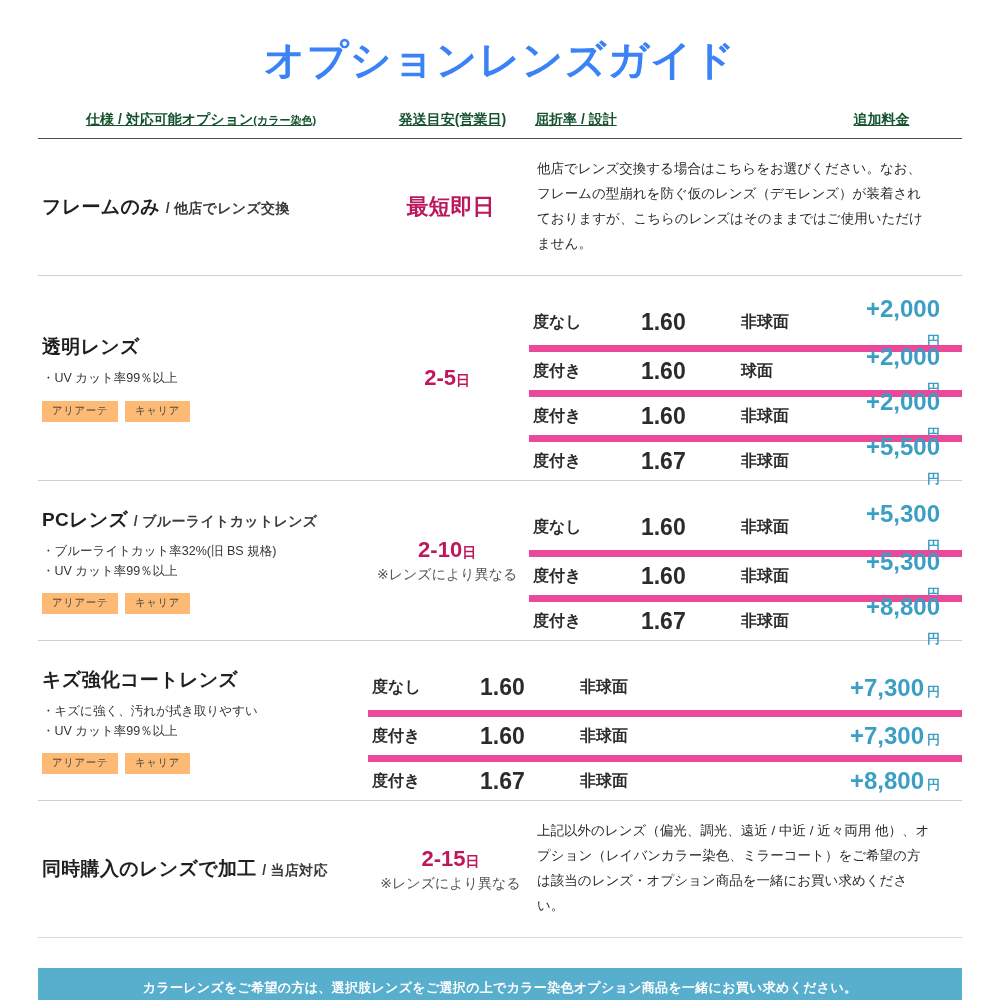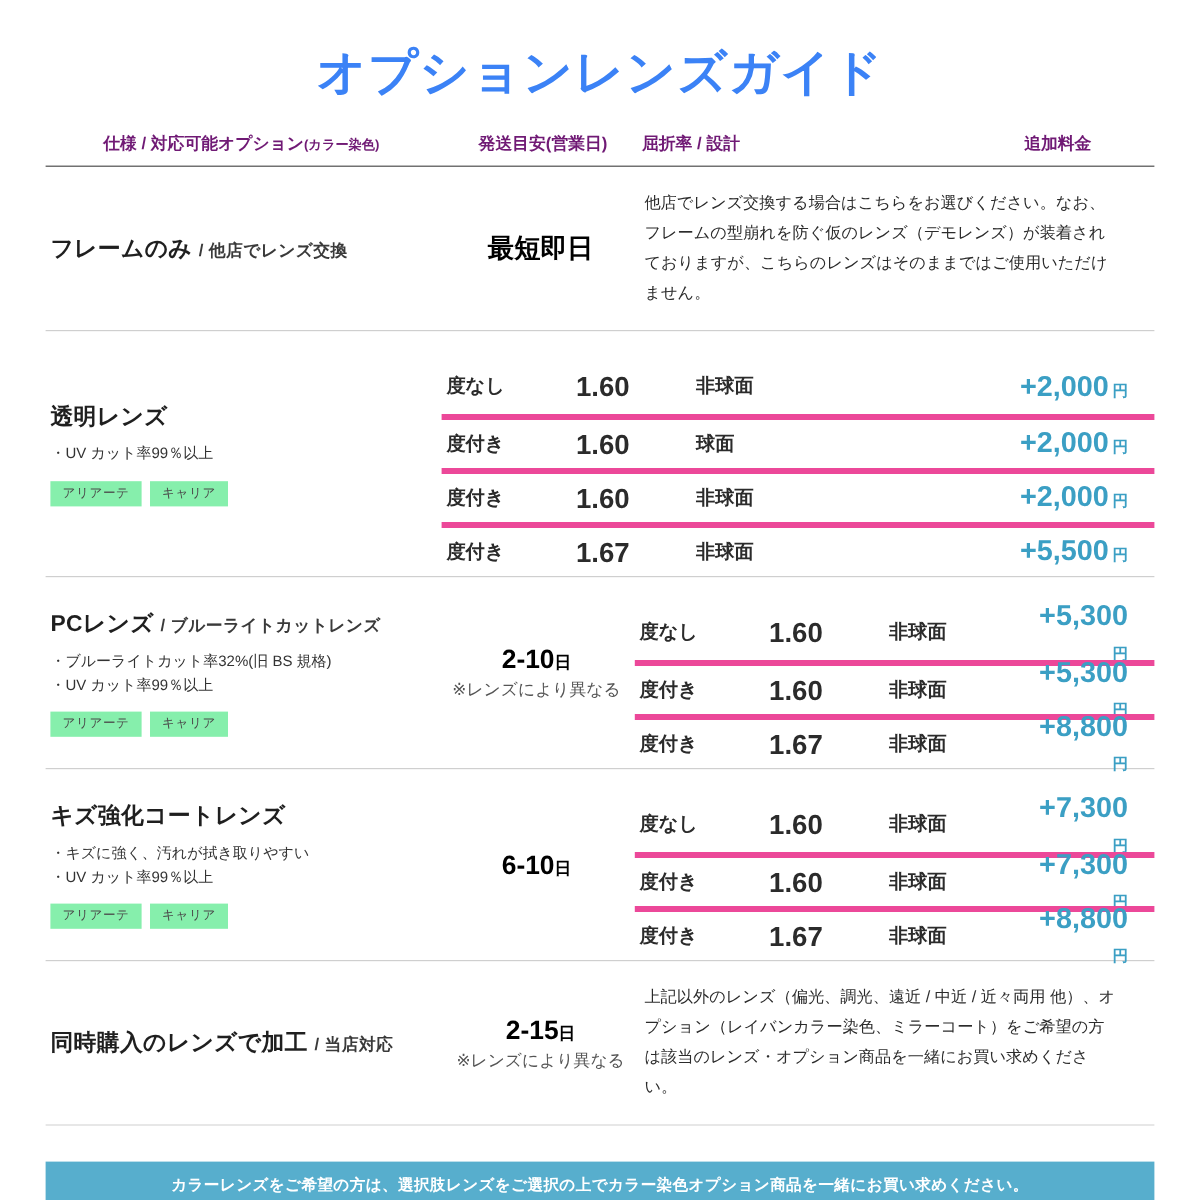--- a/index.html
+++ b/index.html
@@ -31,25 +31,26 @@
     font-size: 15.5px;
     color: #333;
     margin-top: 16px;
     letter-spacing: .2px;
   }
 
   
   .colhead {
     display: flex;
     align-items: flex-end;
-    color: #701a75;
+    color: #14532d;
     font-size: 14px;
     font-weight: bold;
     margin-top: 26px;
     padding: 0 2px 9px 2px;
+    text-decoration: underline;
   }
   .colhead .c1 { width: 330px; padding-left: 46px; }
   .colhead .c2 { width: 165px; text-align: center; }
   .colhead .c3 { width: 290px; text-align: left; }
   .colhead .c4 { flex: 1; text-align: center; padding-right: 22px; }
   .colhead .small { font-size: 11px; font-weight: bold; }
   .rule-light  { border-top: 1px solid #d8d8d8; }
 
   
   .rowgroup { display: flex; align-items: stretch; }
@@ -70,34 +71,34 @@
     font-size: 19px; font-weight: bold; color: #1f1f1f;
     letter-spacing: .3px;
   }
   .prod-name .sub {
     font-size: 14px; font-weight: bold; color: #3a3a3a;
   }
   .bullets { margin-top: 9px; }
   .bullet { font-size: 12.5px; color: #333; line-height: 1.55; }
   .tags { margin-top: 12px; display: flex; gap: 7px; }
   .tag {
-    background: #86efac; color: #4a4a4a;
+    background: #fdba74; color: #4a4a4a;
     font-size: 10.5px; padding: 3px 10px 4px 10px;
     letter-spacing: .5px;
   }
 
-  .ship-main { font-size: 22px; font-weight: bold; color: #000000; }
+  .ship-main { font-size: 22px; font-weight: bold; color: #be185d; }
   .ship-main .unit { font-size: 14px; }
   .ship-note { font-size: 14px; color: #555; margin-top: 3px; }
 
   
   .specrow {
     display: flex; align-items: center;
     height: 45px;
-    border-top: 5px solid #ec4899;
+    border-top: 7px solid #ec4899;
   }
   .specrow.first { border-top: none; margin-top: 24px; }
   .sp-deg { width: 112px; font-size: 16px; font-weight: bold; padding-left: 4px; }
   .sp-idx { width: 100px; font-size: 23px; font-weight: bold; }
   .sp-des { width: 125px; font-size: 16px; font-weight: bold; }
   .sp-price {
     flex: 1; text-align: right; padding-right: 22px;
     color: #3b9fc4; font-size: 24px; font-weight: bold;
   }
   .sp-price .yen { font-size: 13px; color: #3b9fc4; margin-left: 3px; }
@@ -166,20 +167,25 @@
           <span class="sub"></span>
         </div>
         <div class="bullets">
           <div class="bullet">・UV カット率99％以上</div>
         </div>
         <div class="tags">
           <span class="tag">アリアーテ</span>
           <span class="tag">キャリア</span>
         </div>
       </div>
+      <div class="cell-ship">
+        <div class="ship-main">
+          <span>2-5</span><span class="unit">日</span>
+        </div>
+      </div>
       <div class="cell-right">
         <div class="specrow first">
           <div class="sp-deg">度なし</div>
           <div class="sp-idx">1.60</div>
           <div class="sp-des">非球面</div>
           <div class="sp-price"><span>+2,000</span><span class="yen">円</span></div>
         </div>
         <div class="specrow">
           <div class="sp-deg">度付き</div>
           <div class="sp-idx">1.60</div>
@@ -256,25 +262,20 @@
         </div>
         <div class="bullets">
           <div class="bullet">・キズに強く、汚れが拭き取りやすい</div>
           <div class="bullet">・UV カット率99％以上</div>
         </div>
         <div class="tags">
           <span class="tag">アリアーテ</span>
           <span class="tag">キャリア</span>
         </div>
       </div>
-      <div class="cell-ship">
-        <div class="ship-main">
-          <span>6-10</span><span class="unit">日</span>
-        </div>
-      </div>
       <div class="cell-right">
         <div class="specrow first">
           <div class="sp-deg">度なし</div>
           <div class="sp-idx">1.60</div>
           <div class="sp-des">非球面</div>
           <div class="sp-price"><span>+7,300</span><span class="yen">円</span></div>
         </div>
         <div class="specrow">
           <div class="sp-deg">度付き</div>
           <div class="sp-idx">1.60</div>

